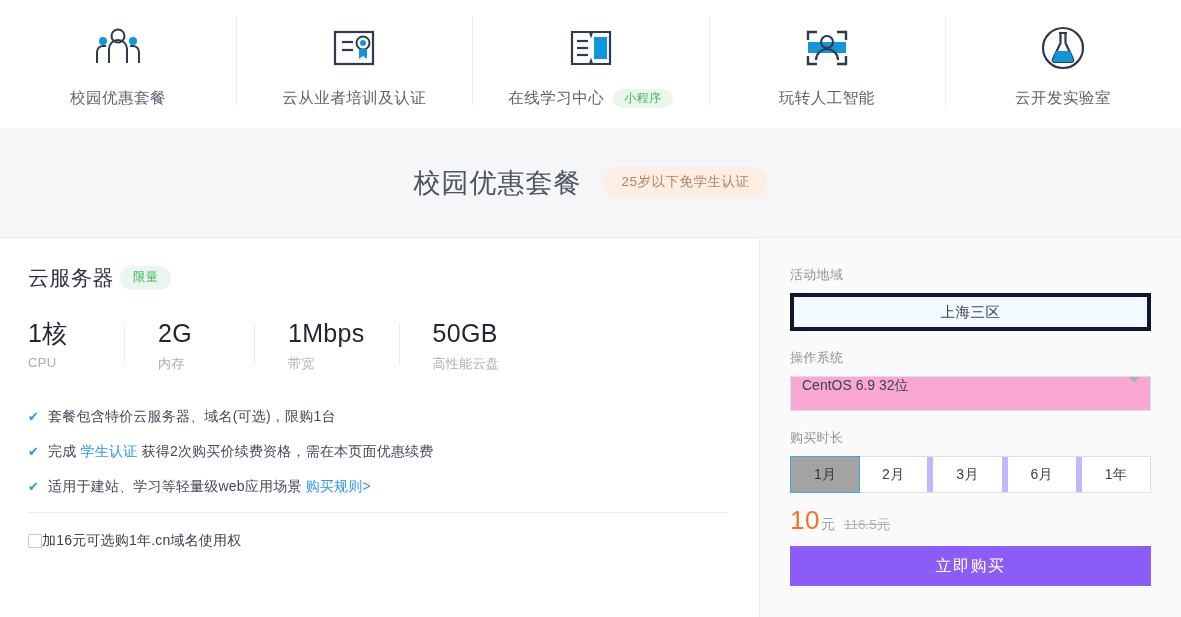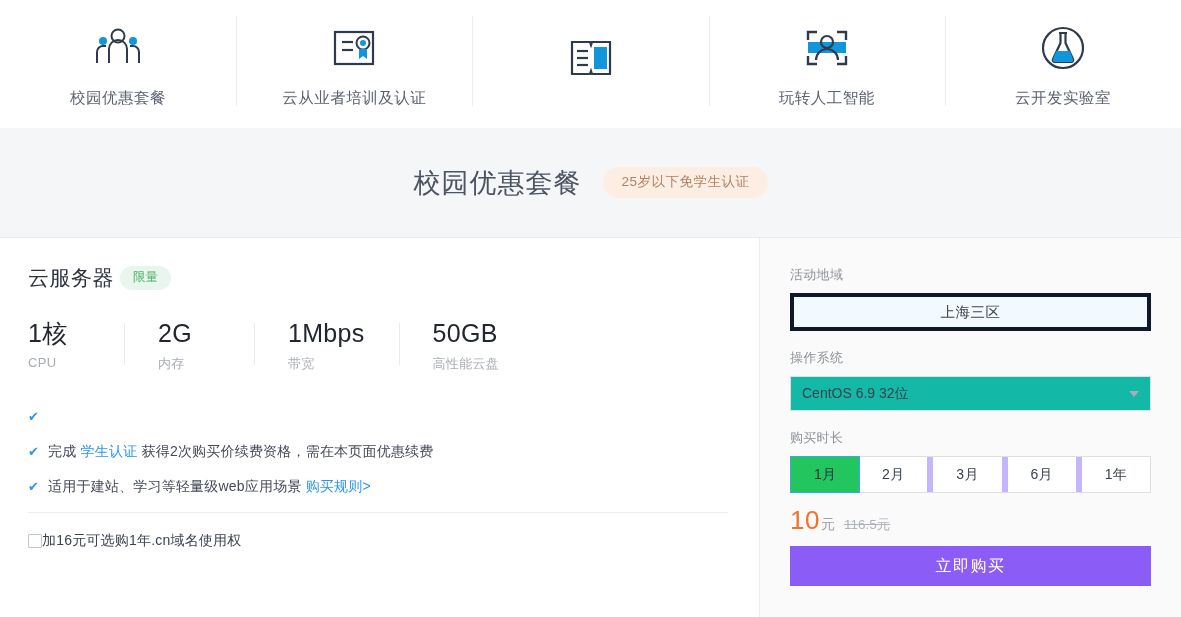--- a/index.html
+++ b/index.html
@@ -195,23 +195,22 @@
     justify-content: center;
     font-size: 14.5px;
     color: #3a4250;
     cursor: pointer;
     letter-spacing: .5px;
     margin-bottom: 18px;
   }
   .select-box {
     height: 35px;
     border: 1px solid #dcdfe3;
-    background: #14b8a6;
-    display: flex;
-    align-items: center;
+    background: #f9a8d4;
+    display: flex;
     padding: 0 11px;
     font-size: 14px;
     color: #3a4250;
     cursor: pointer;
     justify-content: space-between;
     margin-bottom: 18px;
   }
   .caret {
     width: 0; height: 0;
     border-left: 5px solid transparent;
@@ -230,21 +229,21 @@
     align-items: center;
     justify-content: center;
     font-size: 14px;
     color: #3a4250;
     cursor: pointer;
     border-right: 6px solid #c4b5fd;
     letter-spacing: .3px;
   }
   .dur:last-child { border-right: none; }
   .dur.active {
-    background: #22c55e;
+    background: #a3a3a3;
     border: 1px solid #3ca7e6;
     margin: -1px;
     z-index: 2;
     color: #2c3440;
   }
   .price-row {
     display: flex;
     align-items: baseline;
     margin-top: 14px;
     margin-bottom: 12px;
@@ -317,20 +316,24 @@
 
   <div class="nav-item">
     <div class="nav-icon">
       <svg width="46" height="42" viewBox="0 0 46 42">
         <path d="M4 5 H22 L23 8 L24 5 H42 V37 H24 L23 34 L22 37 H4 Z" fill="none" stroke="#2f3b4c" stroke-width="2.2"></path>
         <rect x="26" y="10" width="13" height="22" fill="#1296db"></rect>
         <line x1="9" y1="14" x2="20" y2="14" stroke="#2f3b4c" stroke-width="2.2"></line>
         <line x1="9" y1="21" x2="20" y2="21" stroke="#2f3b4c" stroke-width="2.2"></line>
         <line x1="9" y1="28" x2="20" y2="28" stroke="#2f3b4c" stroke-width="2.2"></line>
       </svg>
+    </div>
+    <div class="nav-label-row">
+      <span class="nav-label">在线学习中心</span>
+      <span class="badge-mini">小程序</span>
     </div>
   </div>
 
   <div class="nav-item">
     <div class="nav-icon">
       <svg width="48" height="42" viewBox="0 0 48 42">
         <path d="M5 13 V5 H14" fill="none" stroke="#2f3b4c" stroke-width="2.4"></path>
         <path d="M34 5 H43 V13" fill="none" stroke="#2f3b4c" stroke-width="2.4"></path>
         <path d="M43 29 V37 H34" fill="none" stroke="#2f3b4c" stroke-width="2.4"></path>
         <path d="M14 37 H5 V29" fill="none" stroke="#2f3b4c" stroke-width="2.4"></path>
@@ -389,20 +392,23 @@
       <div class="spec">
         <div class="spec-val">50GB</div>
         <div class="spec-lbl">高性能云盘</div>
       </div>
     </div>
 
     <div class="features">
 
       <div class="feat">
         <span class="chk">✔</span>
+        <span class="feat-text">
+          <span>套餐包含特价云服务器、域名(可选)，限购1台</span>
+        </span>
       </div>
 
       <div class="feat">
         <span class="chk">✔</span>
         <span class="feat-text">
           <span>完成 </span><span class="lnk">学生认证</span><span> 获得2次购买价续费资格，需在本页面优惠续费</span>
         </span>
       </div>
 
       <div class="feat">

